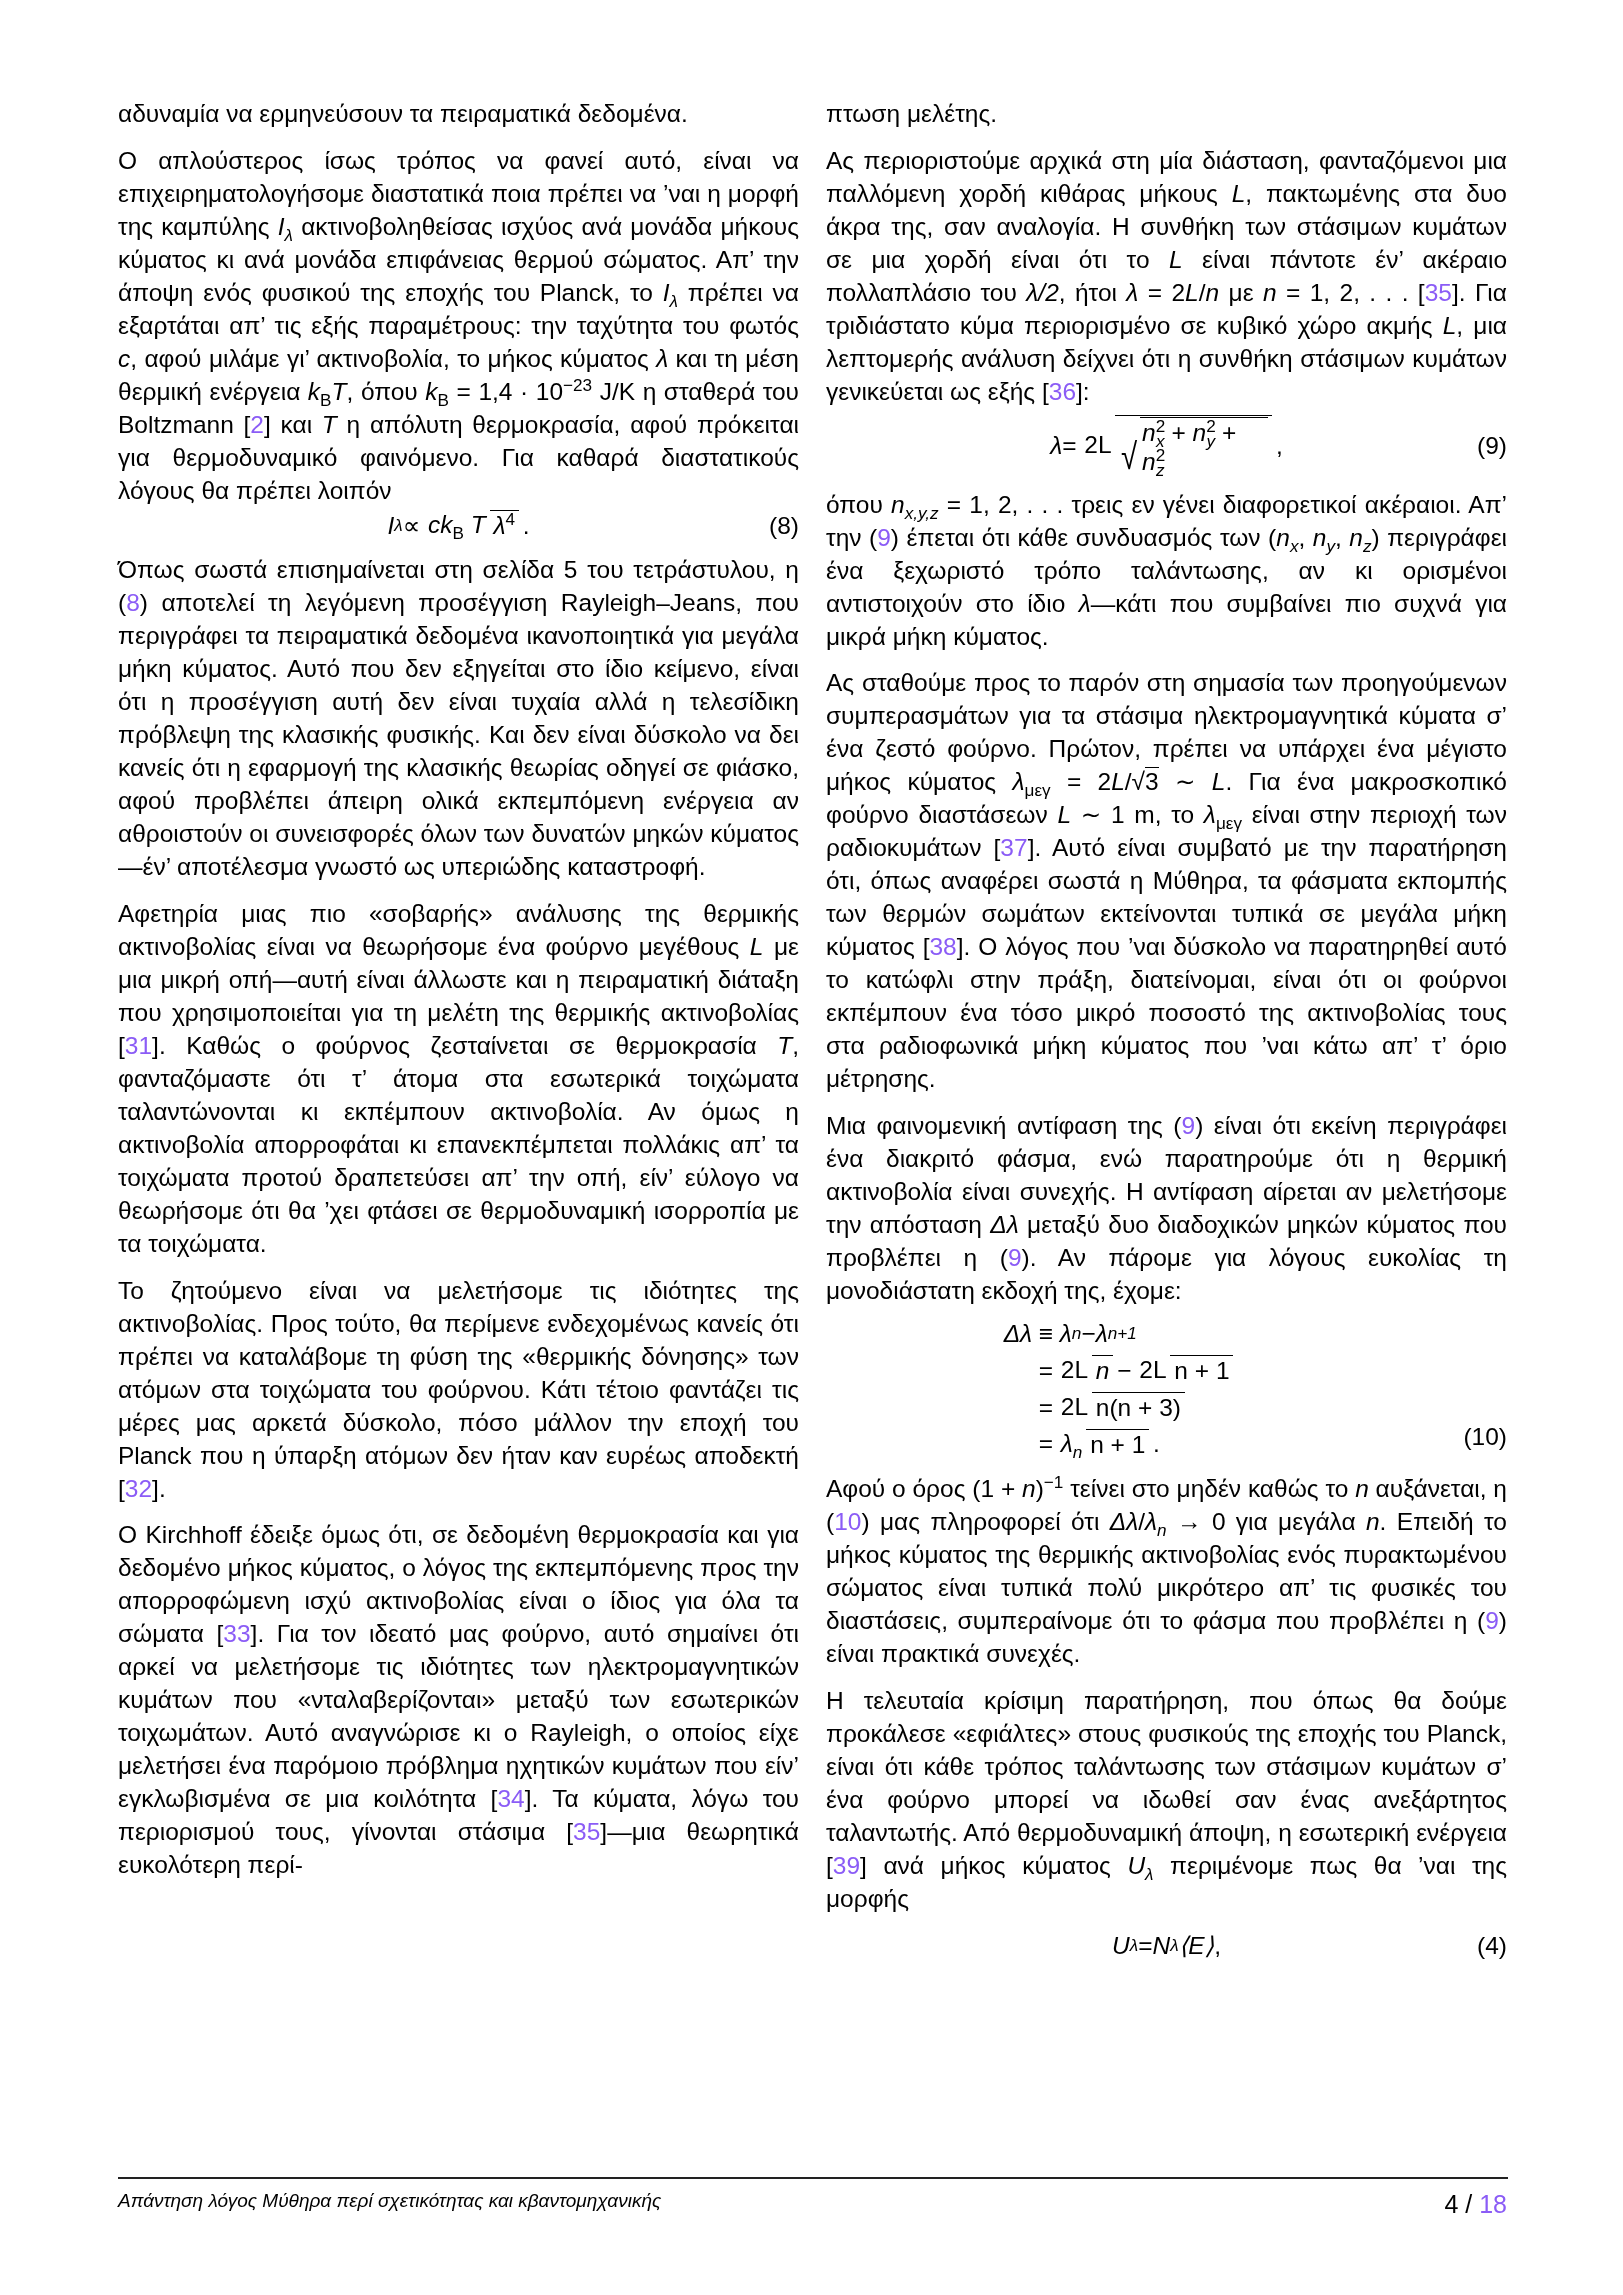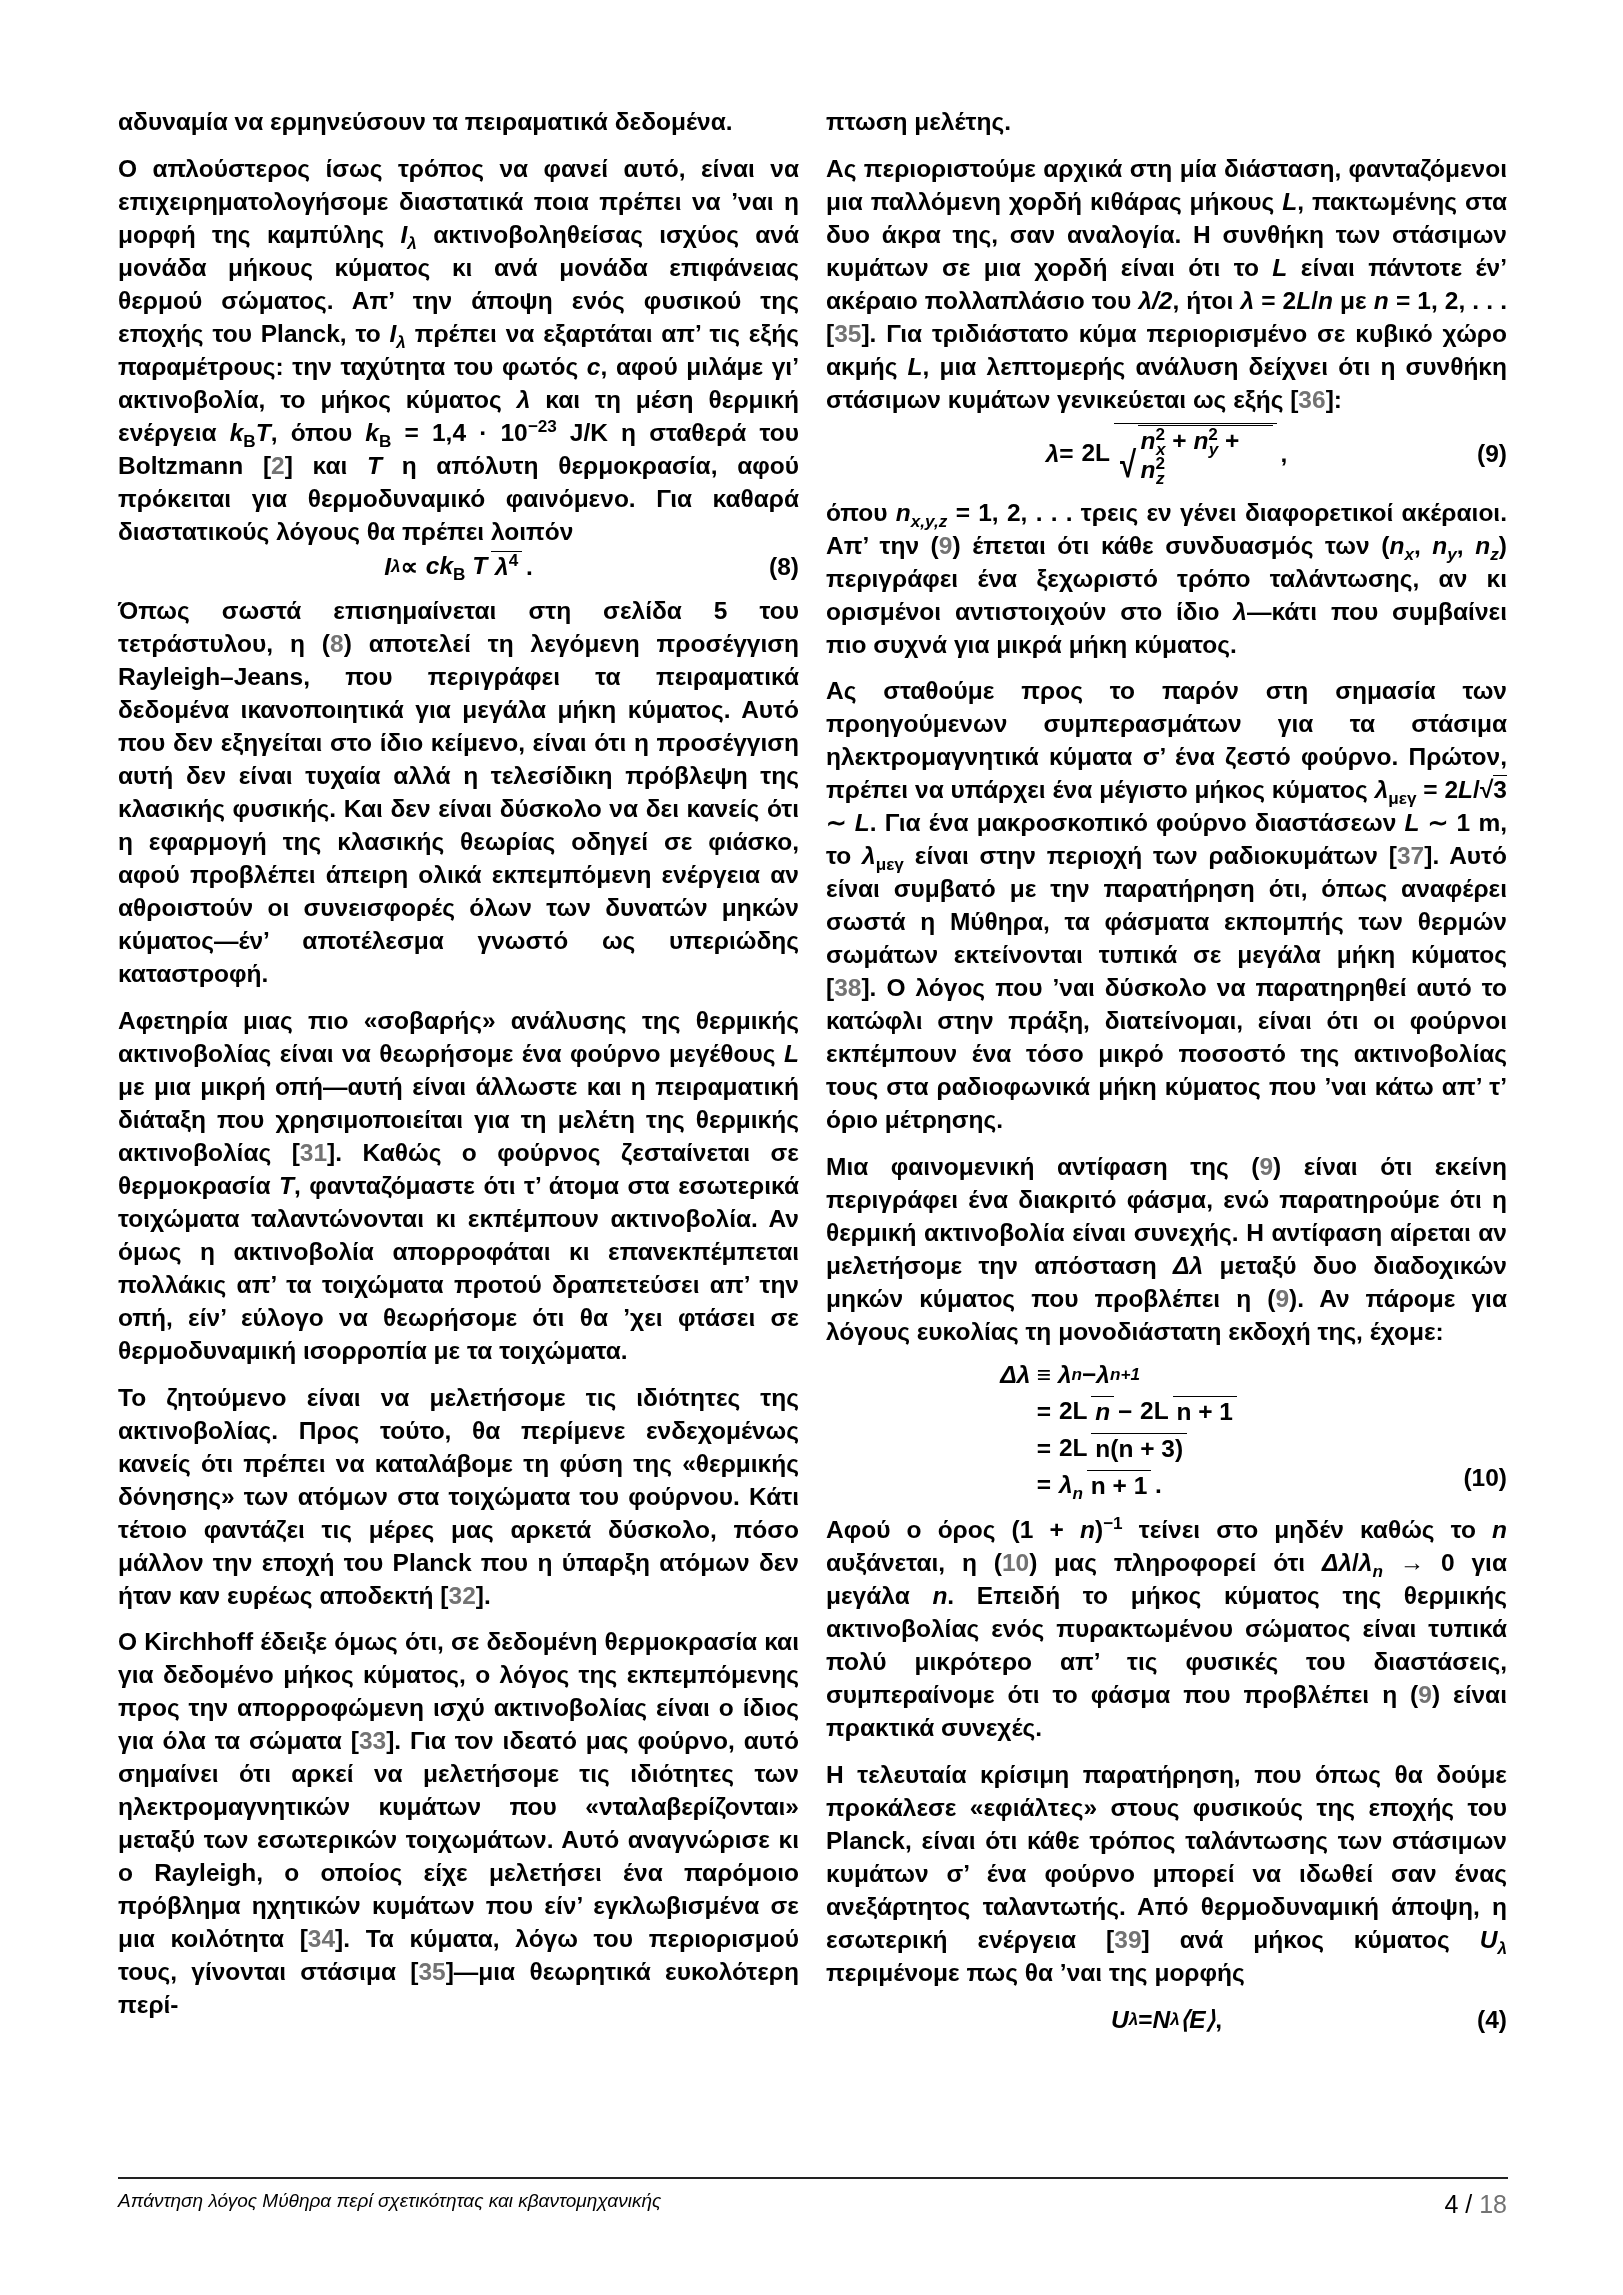--- a/index.html
+++ b/index.html
@@ -1,23 +1,23 @@
 <!DOCTYPE html>
 <html style="font-size:10.5px"><head>
 <meta charset="utf-8">
 <style>
   html, body { margin: 0; padding: 0; background: #ffffff; }
   body { width: 1623px; height: 2295px; position: relative; overflow: hidden;
          font-family: "Liberation Sans", sans-serif; color: #000; }
-  .col { position: absolute; top: 105px; width: 681px; font-size: 24.5px; line-height: 33px; font-weight: bold; }
+  .col { position: absolute; top: 97px; width: 681px; font-size: 24.5px; line-height: 33px; }
   .col.left { left: 118px; }
   .col.right { left: 826px; }
   p { margin: 0 0 13.7px 0; text-align: justify; hyphens: manual; }
   .it { font-style: italic; }
-  .ref { color: #737373; }
+  .ref { color: #8b5cf6; }
   sub, sup { font-size: 70%; line-height: 0; }
   .eq { position: relative; display: flex; align-items: center; justify-content: center; margin: 0 0 11.8px 0; }
   .eq .num { position: absolute; right: 0; top: 50%; transform: translateY(-50%); }
   .frac { display: inline-flex; flex-direction: row; align-items: center; vertical-align: middle; margin: 0 3.9px; line-height: 1.15; }
   .frac .n { padding: 0 3.9px; }
   .frac .d { border-top: 1.6px solid #000; padding: 1.3px 3.9px 0 3.9px; }
   .sqrt { display: inline-flex; align-items: flex-end; }
   .sqrt .radical { font-size: 150%; line-height: 1; transform: scaleX(0.8); }
   .sqrt .under { border-top: 1.6px solid #000; padding: 1.3px 2.6px 0 2.6px; }
   .eqarray { display: grid; grid-template-columns: auto auto; column-gap: 6.5px; row-gap: 3.9px; align-items: center; }

